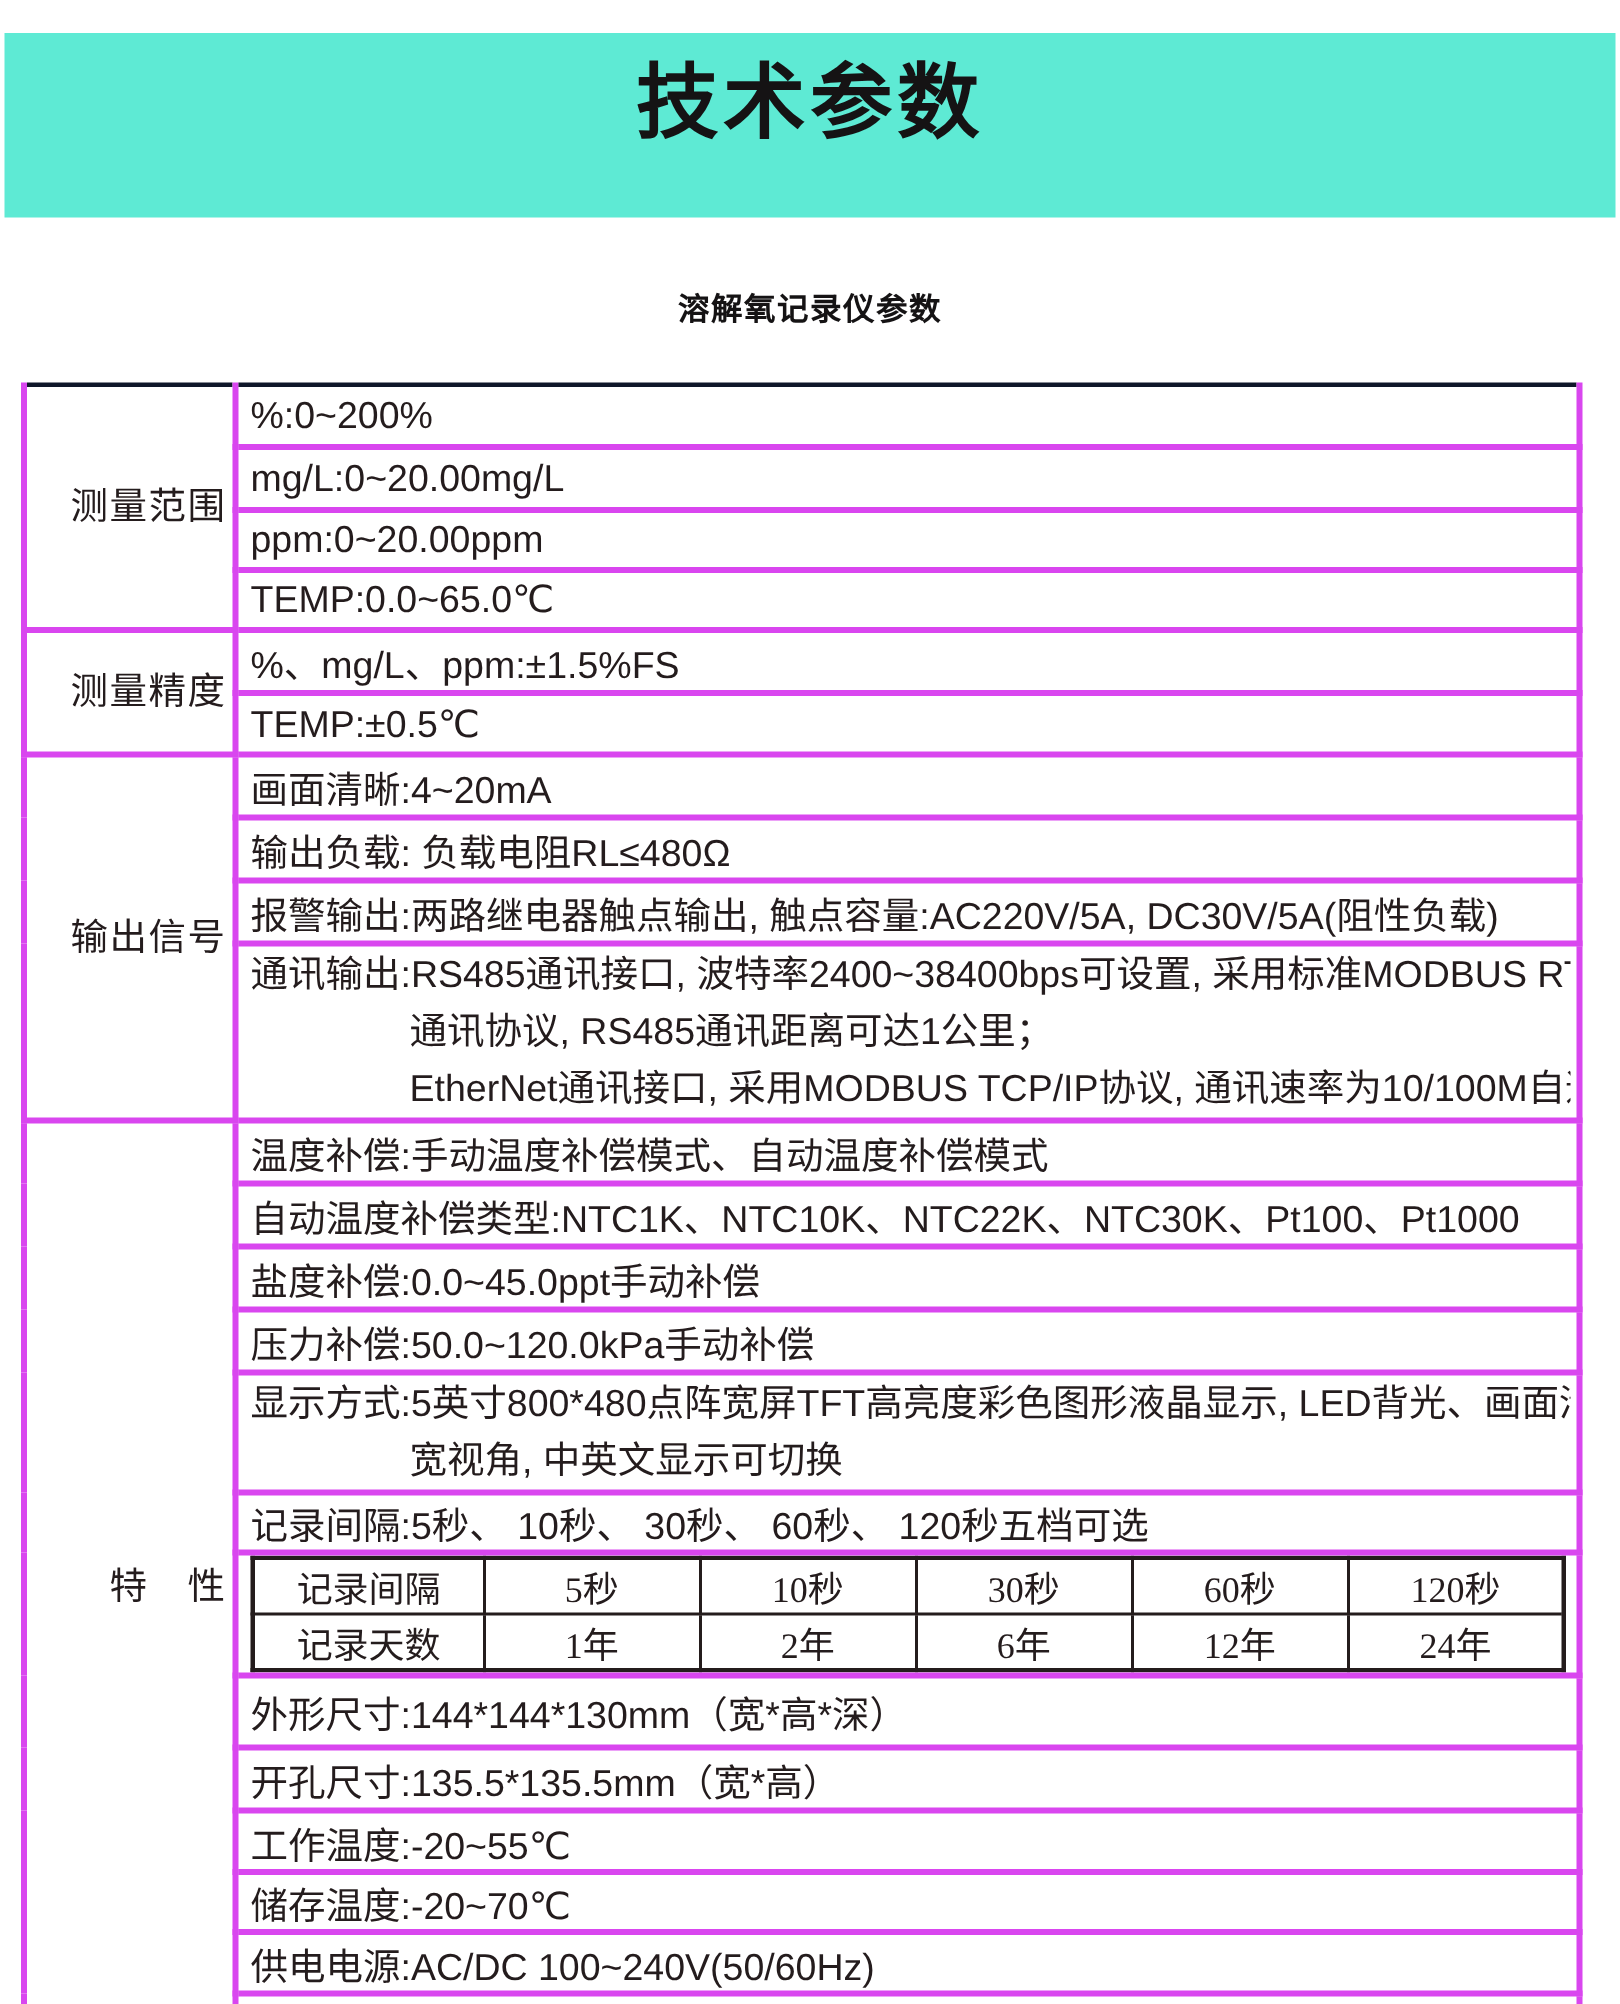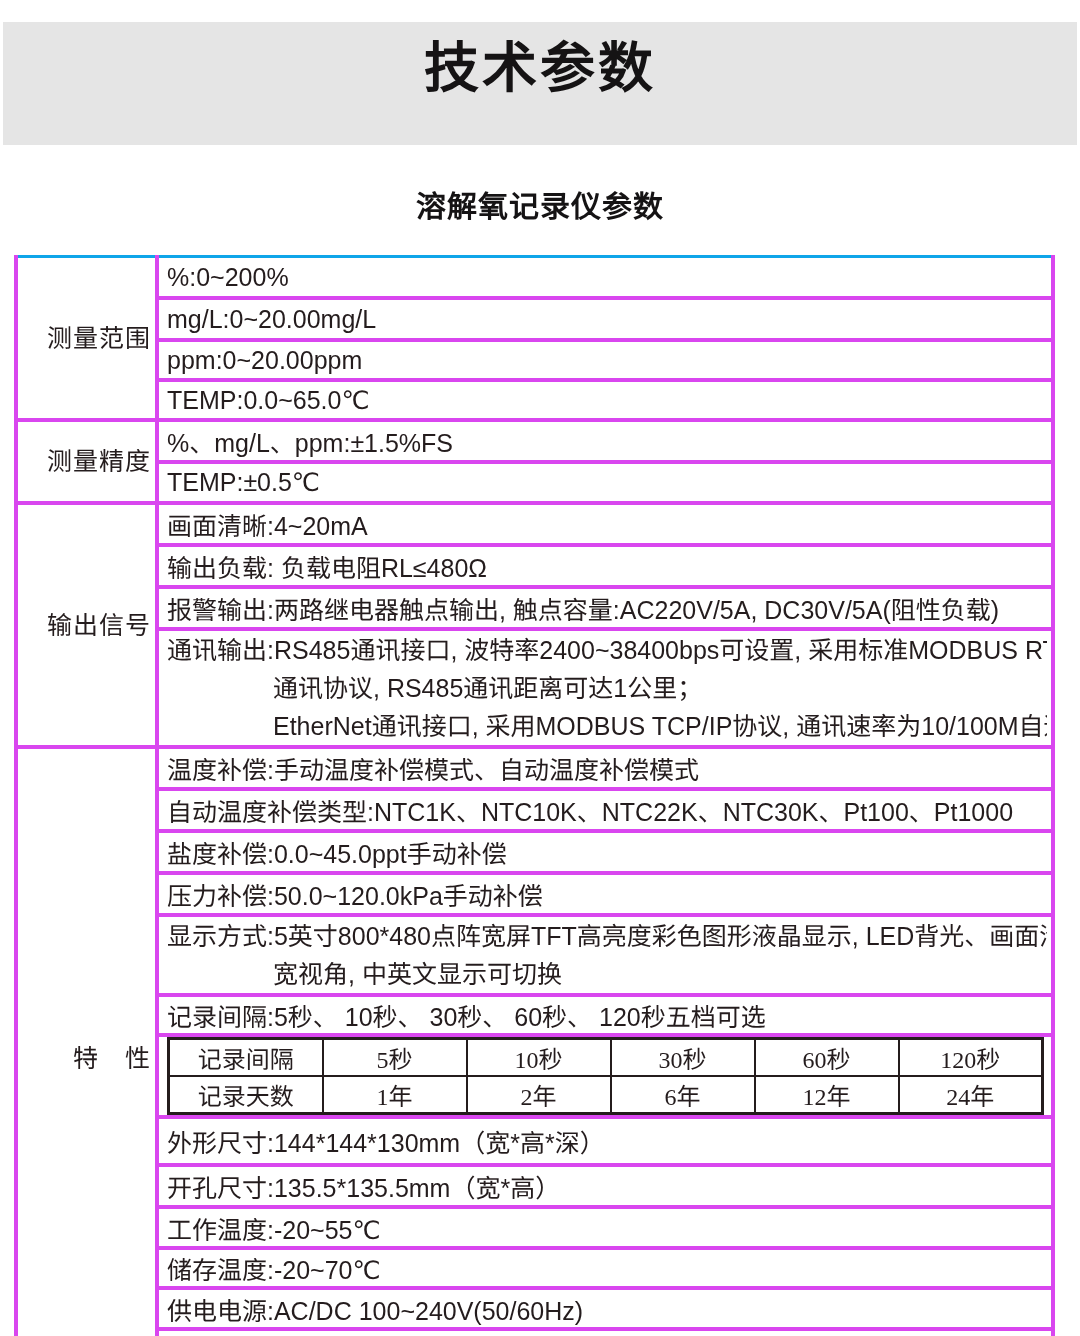--- a/index.html
+++ b/index.html
@@ -6,48 +6,48 @@
   body{
     width:1080px;height:1336px;background:#ffffff;
     font-family:"Liberation Sans","DejaVu Sans",sans-serif;
     color:#241c1d;
     -webkit-font-smoothing:antialiased;
   }
   .page{position:relative;width:1080px;height:1336px;overflow:hidden;background:#fff;}
 
   
   .band{
-    margin:22px 3px 0 3px;height:123px;background:#e5e5e5;
+    margin:22px 3px 0 3px;height:123px;background:#5eead4;
     text-align:center;overflow:hidden;
   }
   .band-title{
     margin-top:14px;font-size:55px;line-height:64px;font-weight:700;
     letter-spacing:3px;color:#151314;
   }
   .band-subtitle{
     font-size:24px;line-height:28px;font-weight:400;color:#2b2a2a;letter-spacing:0.5px;
   }
 
   
   .section-title{
     margin:44px 0 0 0;text-align:center;
-    font-size:30px;line-height:36px;font-weight:700;color:#151314;letter-spacing:1px;
+    font-size:21px;line-height:36px;font-weight:700;color:#151314;letter-spacing:1px;
   }
 
   
   table.spec{
     margin:30px 0 0 14px;border-collapse:collapse;table-layout:fixed;
     width:1037px;border:3px solid #241c1c;
   }
   table.spec td{
     border:4px solid #d946ef;
     font-size:25px;vertical-align:middle;
     padding:0 4px 0 8px;overflow:hidden;
   }
-  table.spec tr.gf td{border-top:3px solid #0ea5e9;}
+  table.spec tr.gf td{border-top:3px solid #0f172a;}
   td.label{
     text-align:right;vertical-align:top;
     padding:6px 0 0 0;line-height:27px;letter-spacing:1px;font-family:Liberation Serif, serif;
   }
   .h34 td{height:34px;}
   .h35 td{height:35px;margin-left:16px;}
   .h36 td{height:36px;}
   .h37 td{height:37px;}
   .h38 td{height:38px;}
   .h44 td{height:44px;}

